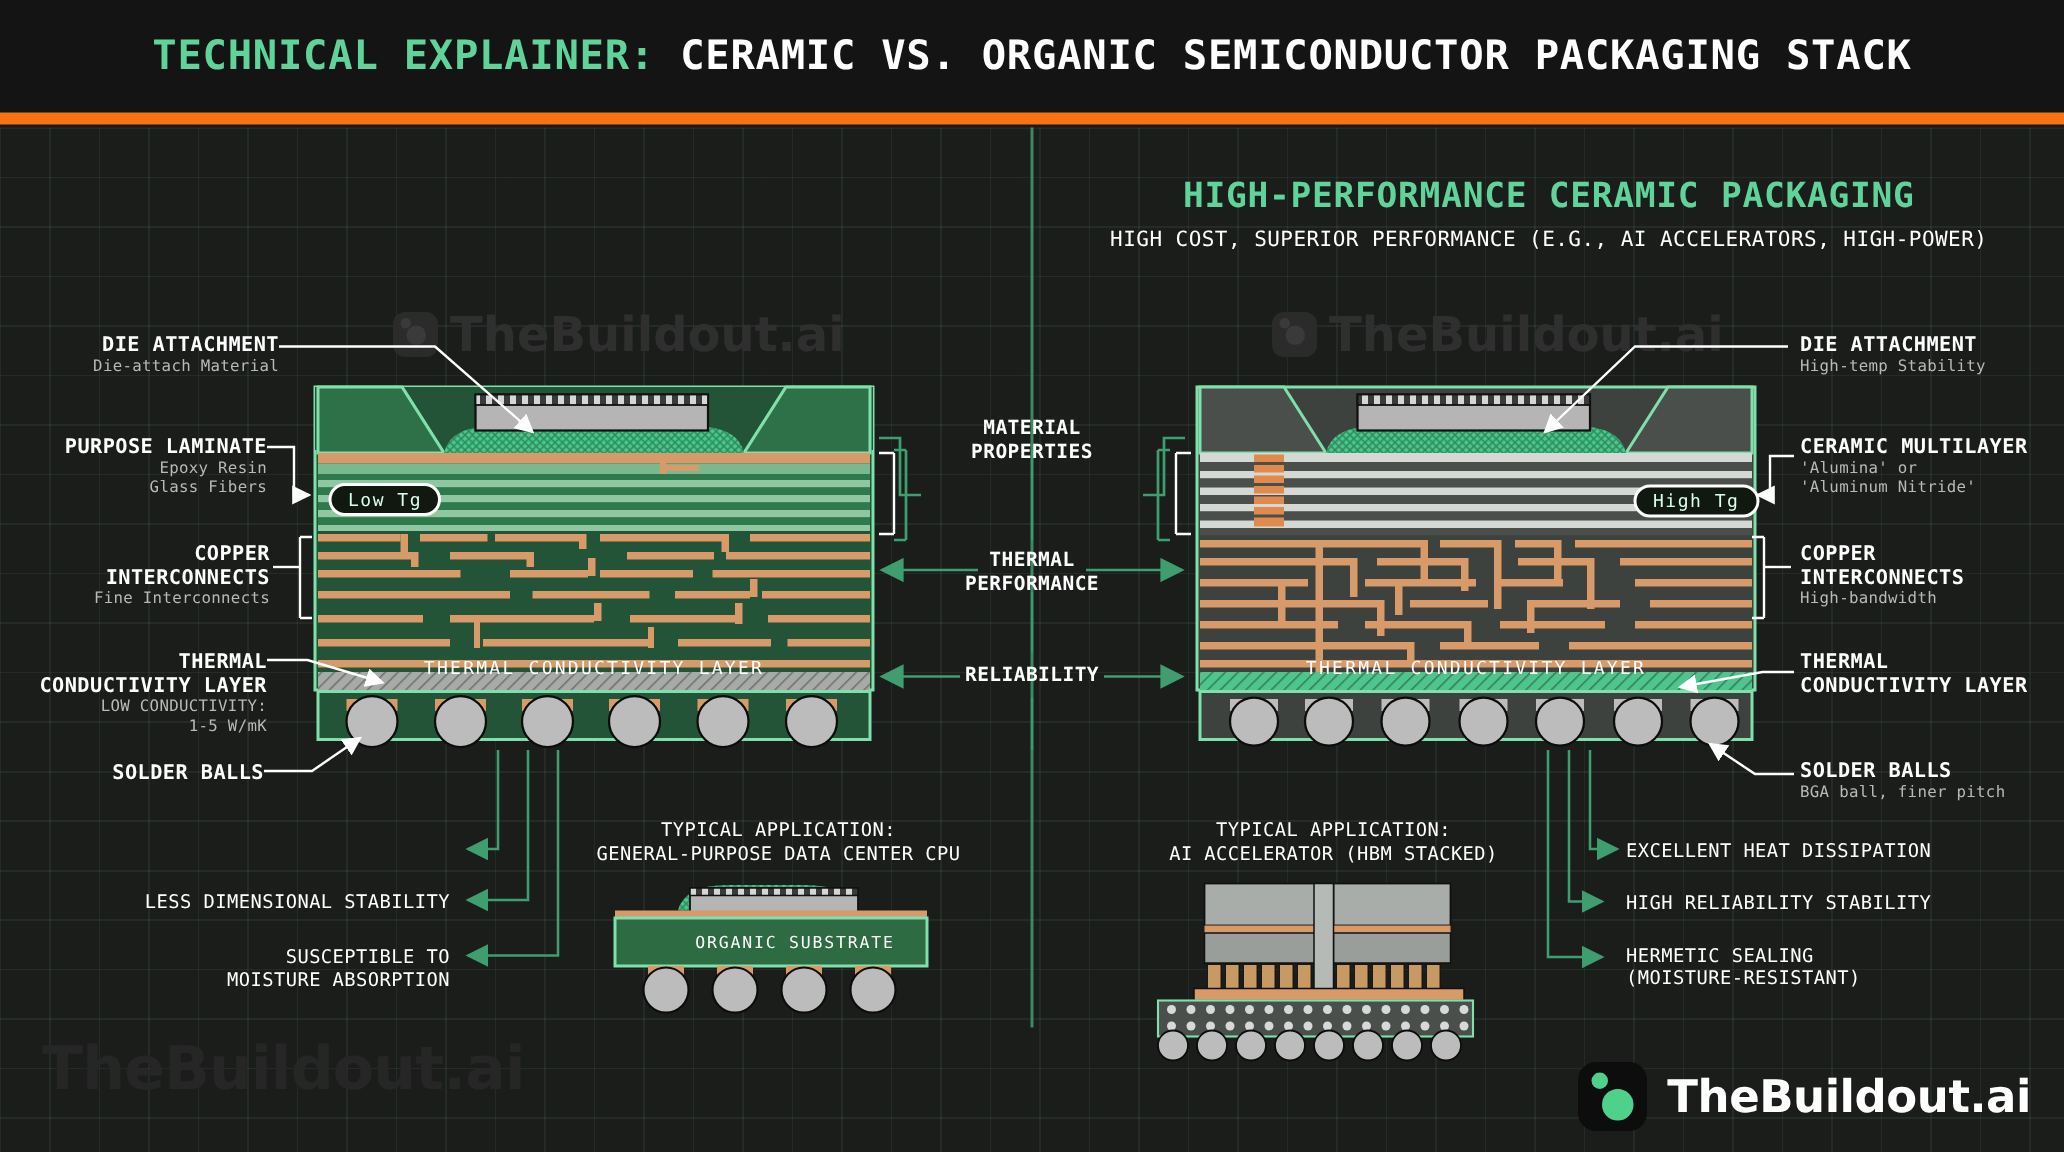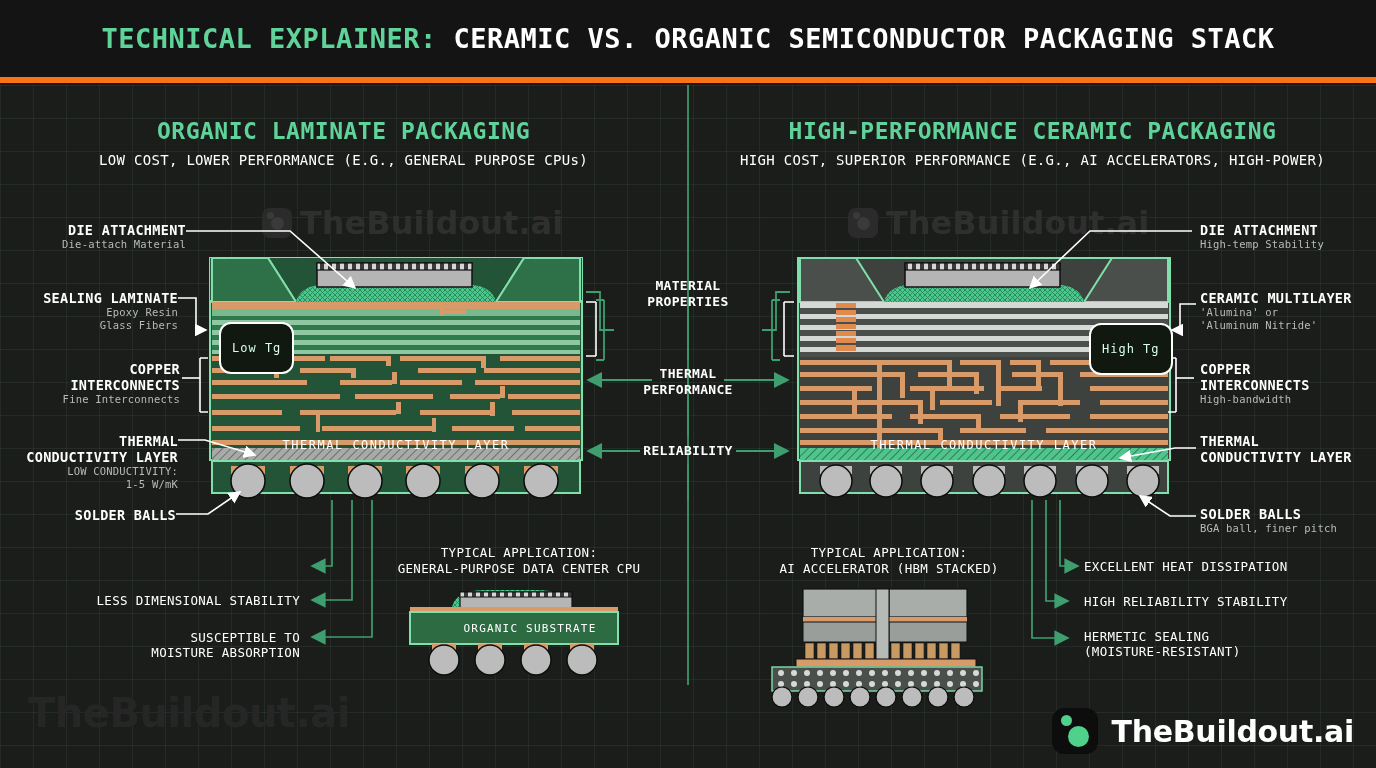--- a/index.html
+++ b/index.html
@@ -8,21 +8,21 @@
     width:1376px; height:768px; position:relative; overflow:hidden;
     font-family:"DejaVu Sans Mono","Liberation Mono",monospace;
     color:#e8e8e8; background:#1a1a1a;
   }
   #stage{ position:absolute; inset:0; }
 
   
   .header{
     position:absolute; left:0; top:0; width:1376px; height:83px;
     background:#141414; display:flex; align-items:center; justify-content:center;
-    border-bottom:6px solid #f97316;
+    border-bottom:8px solid #f97316;
   }
   .header h1{
     font-size:27px; font-weight:700; letter-spacing:0.5px; white-space:nowrap;
     font-family:"DejaVu Sans Mono","Liberation Mono",monospace;
   }
   .h-accent{ color:#5fd39a; }
   .h-main{ color:#ffffff; }
 
   
   .grid{
@@ -111,21 +111,21 @@
     position:absolute; text-align:center; white-space:nowrap;
     font-size:12.5px; color:#ffffff; line-height:16px; letter-spacing:.3px;
   }
 
   
   svg.overlay{ position:absolute; left:0; top:0; width:1376px; height:768px; pointer-events:none; }
 
   
   .pill{
     position:absolute; border:2px solid #ffffff; border-radius:12px; background:#101810;
-    color:#d8ffe8; font-size:12px; padding:17px 11px; letter-spacing:1px; white-space:nowrap;
+    color:#d8ffe8; font-size:12px; padding:2px 11px; letter-spacing:1px; white-space:nowrap;
   }
   .layerlabel{
     position:absolute; font-size:12px; color:#ffffff; letter-spacing:1.5px; white-space:nowrap;
   }
   .substlabel{
     position:absolute; font-size:11px; color:#ffffff; letter-spacing:1.2px; white-space:nowrap;padding-left:32px;
   }
 </style>
 </head>
 <body>
@@ -135,24 +135,20 @@
   <div class="grid"></div>
   <div class="divider"></div>
 
   <div class="header">
     <h1>
       <span class="h-accent">TECHNICAL EXPLAINER:</span>
       <span class="h-main">CERAMIC VS. ORGANIC SEMICONDUCTOR PACKAGING STACK</span>
     </h1>
   </div>
 
-  <div class="ptitle" style="left:0px; top:118px; width:687px;">
-    <div class="t1">ORGANIC LAMINATE PACKAGING</div>
-    <div class="t2">LOW COST, LOWER PERFORMANCE (E.G., GENERAL PURPOSE CPUs)</div>
-  </div>
   <div class="ptitle" style="left:689px; top:118px; width:687px;">
     <div class="t1">HIGH-PERFORMANCE CERAMIC PACKAGING</div>
     <div class="t2">HIGH COST, SUPERIOR PERFORMANCE (E.G., AI ACCELERATORS, HIGH-POWER)</div>
   </div>
 
   <div class="wm" style="left:262px; top:204px;">
     <span class="wmico"></span>
     <span>TheBuildout.ai</span>
   </div>
   <div class="wm" style="left:848px; top:204px;">
@@ -536,21 +532,21 @@
           <circle cx="964" cy="697" r="10"></circle>
       </g>
     </g>
   </svg>
 
   <div class="callout right-align" style="left:0px; top:222px; width:186px;">
     <div class="ct">DIE ATTACHMENT</div>
     <div class="cs">Die-attach Material</div>
   </div>
   <div class="callout right-align" style="left:0px; top:290px; width:178px;">
-    <div class="ct">SEALING LAMINATE</div>
+    <div class="ct">PURPOSE LAMINATE</div>
     <div class="cs" style="white-space:pre-line;">Epoxy Resin
 Glass Fibers</div>
   </div>
   <div class="callout right-align" style="left:0px; top:361px; width:180px;">
     <div class="ct" style="white-space:pre-line;">COPPER
 INTERCONNECTS</div>
     <div class="cs">Fine Interconnects</div>
   </div>
   <div class="callout right-align" style="left:0px; top:433px; width:178px;">
     <div class="ct" style="white-space:pre-line;">THERMAL

